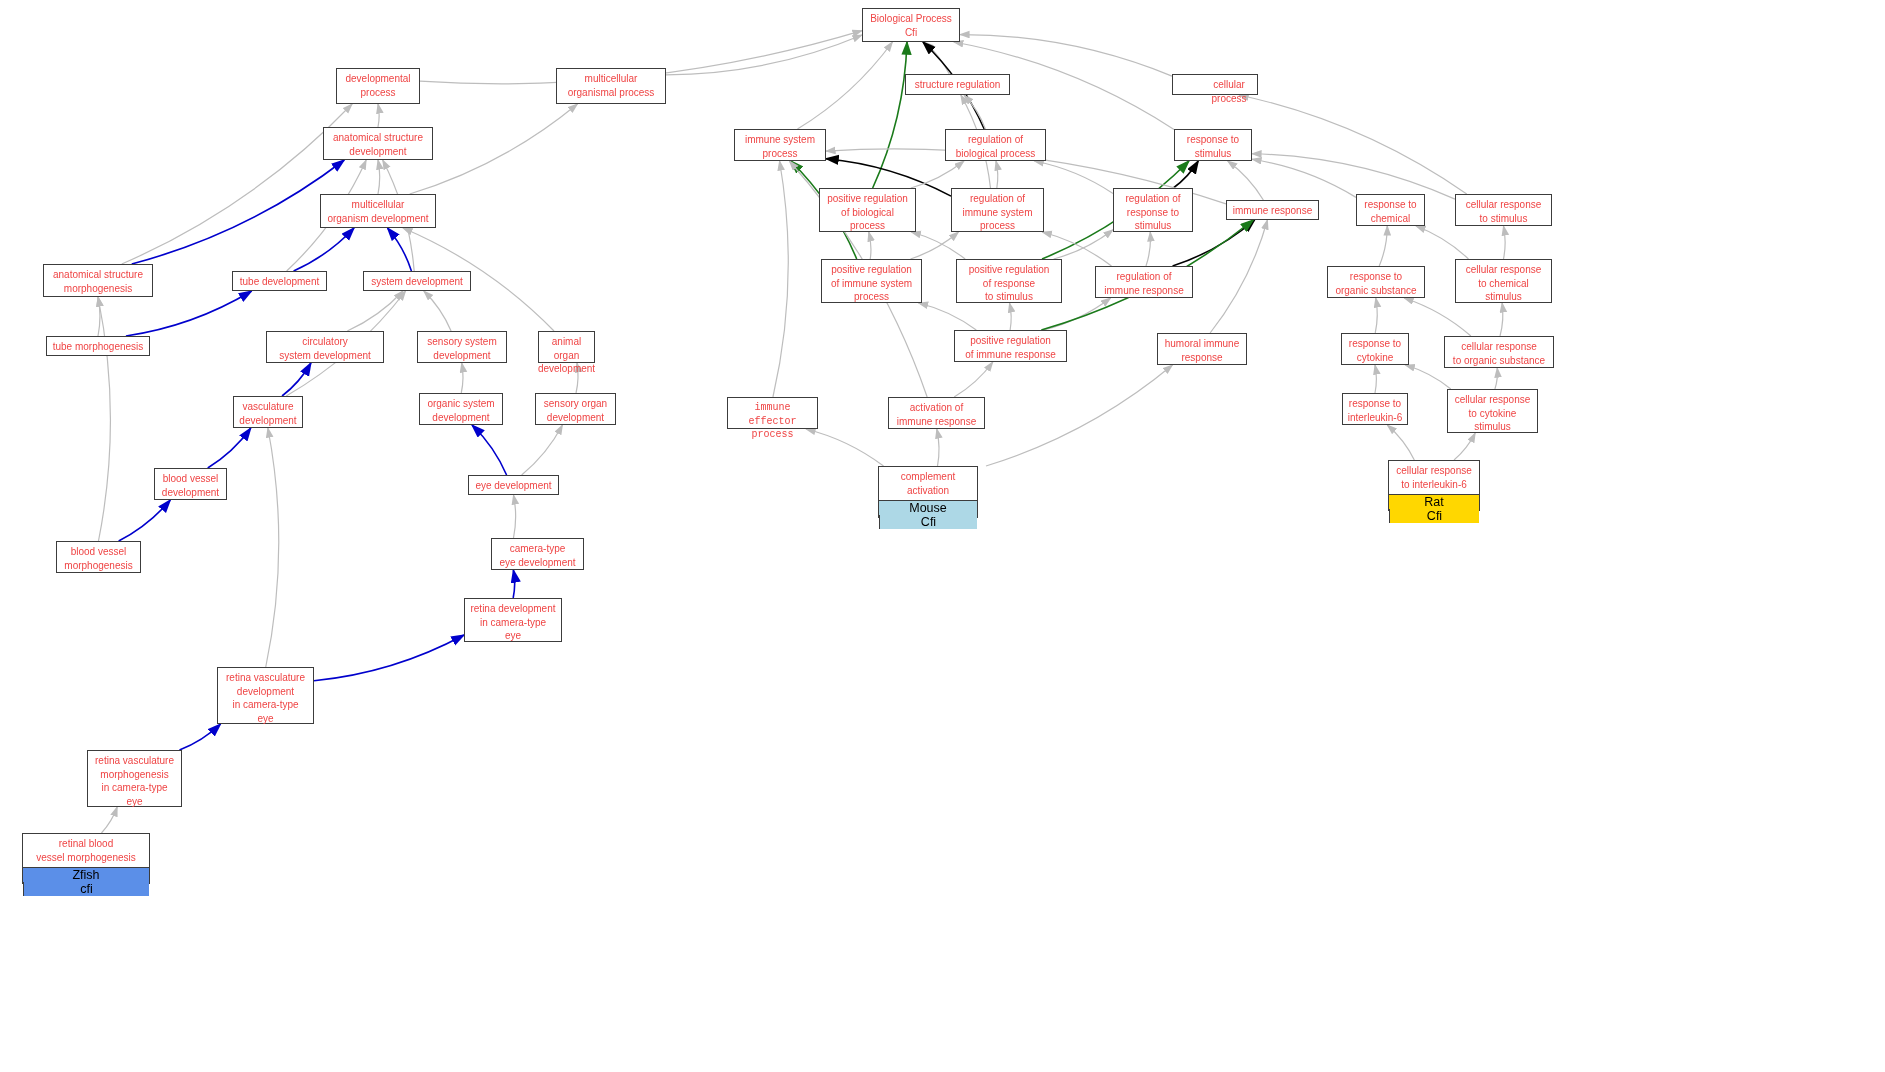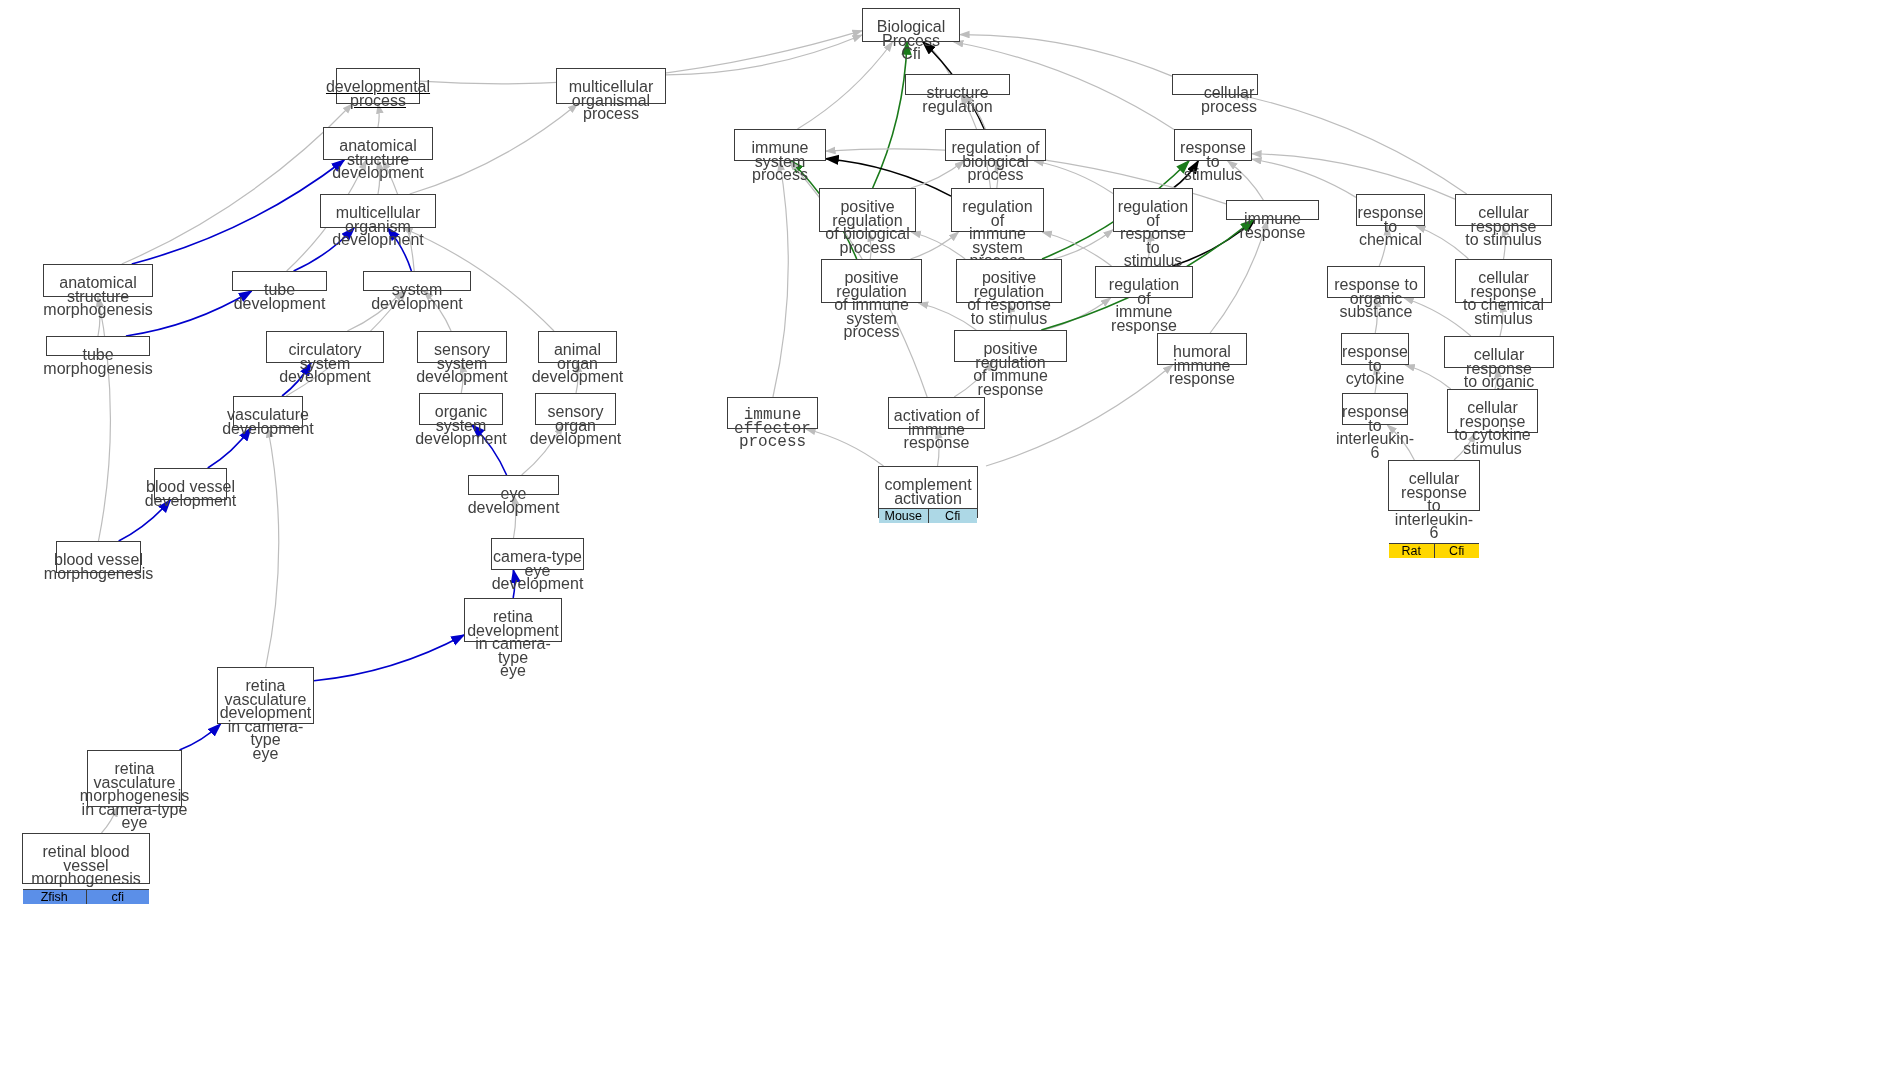--- a/index.html
+++ b/index.html
@@ -2,22 +2,22 @@
 <html><head>
 <meta charset="utf-8">
 <style>
   html,body{margin:0;padding:0;background:#ffffff;}
   body{font-family:"Liberation Sans","DejaVu Sans",sans-serif;}
   #canvas{position:relative;width:1885px;height:1072px;background:#fff;overflow:hidden;}
   svg#edges{position:absolute;left:0;top:0;width:1885px;height:1072px;pointer-events:none;}
   .node{position:absolute;box-sizing:border-box;border:1.5px solid #3c3c3c;background:#ffffff;
         display:flex;flex-direction:column;align-items:stretch;justify-content:flex-start;}
   .node .label{flex:1;display:flex;align-items:center;justify-content:center;text-align:center;
-        font-size:16px;line-height:13.6px;color:#404040;padding:3px 4px;white-space:pre-line;margin-top:8px;}
-  .node .evrow{display:flex;border-top:1.5px solid #3c3c3c;height:19px;}
+        font-size:10px;line-height:13.6px;color:#ef4444;padding:3px 4px;white-space:pre-line;}
+  .node .evrow{display:flex;border-top:1.5px solid #3c3c3c;height:19px;flex-direction:column;}
   .node .evrow .ev{flex:1;display:flex;align-items:center;justify-content:center;
         font-size:12.5px;color:#000;}
   .node .evrow .ev + .ev{border-left:1.5px solid #3c3c3c;}
   .ev.blue{background:#5b8fe8;}
   .ev.lblue{background:#add8e6;}
   .ev.gold{background:#ffd700;}
 </style>
 </head>
 <body>
 
@@ -118,21 +118,21 @@
         <path d="M1450.8064516129032,389 Q1430.4645161290323,372.4516129032258 1405.3225806451612,365" fill="none" stroke="#bdbdbd" stroke-width="1.2" marker-end="url(#ah-grey)"></path>
         <path d="M1414.3333333333333,460 Q1404.3366013071895,439.80065359477123 1387.3398692810458,425" fill="none" stroke="#bdbdbd" stroke-width="1.2" marker-end="url(#ah-grey)"></path>
         <path d="M1454.023489932886,460 Q1467.3241610738255,448.6201342281879 1475.224832214765,433" fill="none" stroke="#bdbdbd" stroke-width="1.2" marker-end="url(#ah-grey)"></path>
       </g>
   </svg>
   <div id="node-layer">
       <div class="node" style="left: 862px; top: 8px; width: 98px; height: 34px;">
         <div class="label">Biological Process
 Cfi</div>
       </div>
-      <div class="node" style="left: 336px; top: 68px; width: 84px; height: 36px; text-decoration: underline;">
+      <div class="node" style="left: 336px; top: 68px; width: 84px; height: 36px;">
         <div class="label">developmental
 process</div>
       </div>
       <div class="node" style="left: 556px; top: 68px; width: 110px; height: 36px;">
         <div class="label">multicellular
 organismal process</div>
       </div>
       <div class="node" style="left: 905px; top: 74px; width: 105px; height: 21px;">
         <div class="label">structure regulation</div>
       </div>
@@ -222,21 +222,21 @@
         <div class="label">tube morphogenesis</div>
       </div>
       <div class="node" style="left: 266px; top: 331px; width: 118px; height: 32px;">
         <div class="label">circulatory
 system development</div>
       </div>
       <div class="node" style="left: 417px; top: 331px; width: 90px; height: 32px;">
         <div class="label">sensory system
 development</div>
       </div>
-      <div class="node" style="left: 538px; top: 331px; width: 79px; height: 32px;">
+      <div class="node" style="left: 538px; top: 331px; width: 57px; height: 32px;">
         <div class="label">animal organ
 development</div>
       </div>
       <div class="node" style="left: 954px; top: 330px; width: 113px; height: 32px;">
         <div class="label">positive regulation
 of immune response</div>
       </div>
       <div class="node" style="left: 1157px; top: 333px; width: 90px; height: 32px;">
         <div class="label">humoral immune
 response</div>

